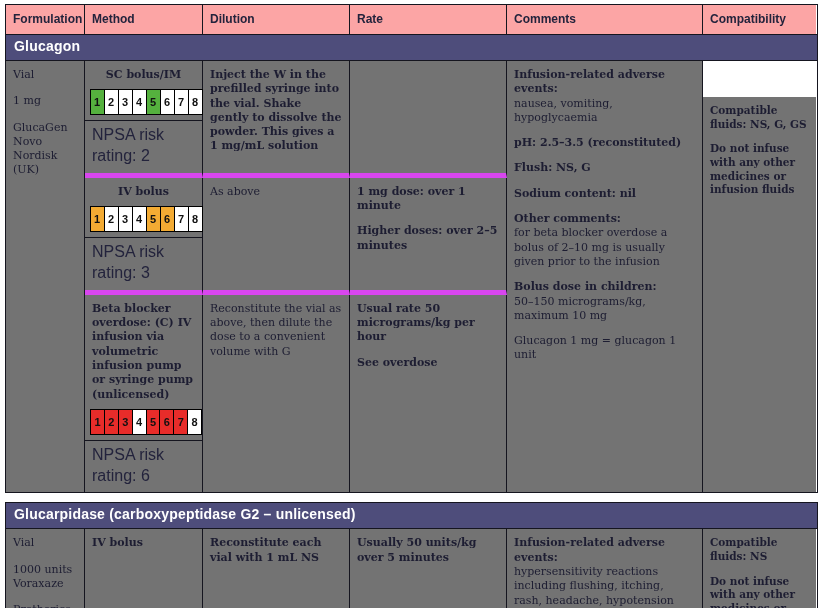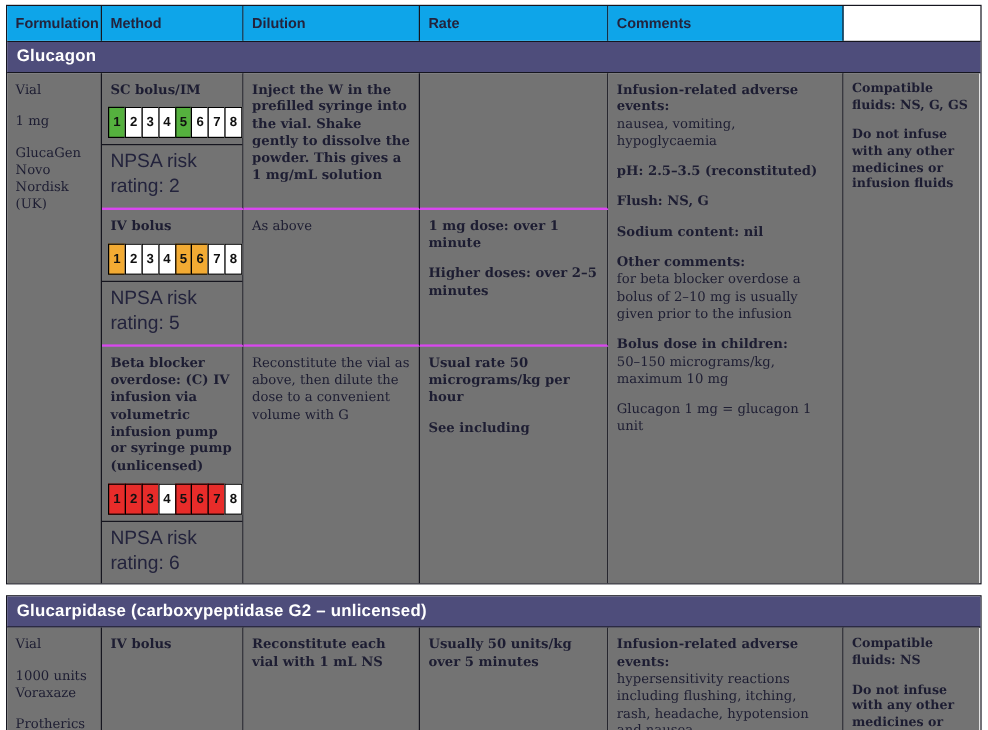--- a/index.html
+++ b/index.html
@@ -5,39 +5,39 @@
   html,body { margin:0; padding:0; background:#ffffff; }
   body { width:823px; font-family:"DejaVu Serif", serif; color:#1d1d32; }
   .page { padding:4px 5px 2px 5px; }
 
   .table-block { border:1px solid #15151f; }
   .table-block + .table-block { margin-top:9px; }
 
   .grid-cols { display:grid; grid-template-columns:79px 118px 147px 157px 196px 113px; }
 
   .th {
-    background:#0ea5e9; color:#23233c;
+    background:#fca5a5; color:#23233c;
     font-family:"Liberation Sans", sans-serif; font-weight:bold; font-size:12px;
     padding:7px 7px 8px 7px; border-right:1px solid #15151f;
   }
   .th.noright { border-right:none; }
   .thead { border-bottom:1px solid #15151f; }
 
   .section-header {
     background:#4e4d7b; color:#ffffff;
     font-family:"Liberation Sans", sans-serif; font-weight:bold; font-size:14px;
     padding:3px 8px 6px 8px; border-bottom:1px solid #15151f; letter-spacing:0.2px;
   }
 
   .cell {
     background:#737373; padding:7px 7px; font-size:11px; line-height:1.3;
     border-right:1px solid #15151f;
   }
   .cell.noright { border-right:none; }
-  .cell.rb { border-bottom:2px solid #d946ef; }
+  .cell.rb { border-bottom:5px solid #d946ef;align-items:center; }
 
   .para { margin:0 0 11px 0; }
   .para:last-child { margin-bottom:0; }
   .b { font-weight:bold; }
 
   .method-cell { padding:0; display:flex; flex-direction:column; }
   .m-label { padding:7px 7px; font-weight:bold; flex:1 1 auto; }
   .boxes { display:flex; padding:0 0 5px 5px; }
   .box {
     width:13px; height:24px; border:1px solid #000; margin-left:-1px;
@@ -61,20 +61,21 @@
 
 <div class="page">
   <div id="doc">
       <div class="table-block">
         <div class="thead grid-cols">
           <div class="th">Formulation</div>
           <div class="th">Method</div>
           <div class="th">Dilution</div>
           <div class="th">Rate</div>
           <div class="th">Comments</div>
+          <div class="th noright">Compatibility</div>
         </div>
         <div class="section-header">Glucagon</div>
         <div class="grid-cols">
           <div class="cell" style="grid-area: 1 / 1 / span 3;">
             <div class="form-line">Vial</div>
             <div class="form-line">1 mg</div>
             <div class="form-line">GlucaGen Novo Nordisk (UK)</div>
           </div>
           <div class="cell method-cell rb" style="grid-area: 1 / 2;">
             <div class="m-label">SC bolus/IM</div>
@@ -101,21 +102,21 @@
             <div class="boxes">
               <div class="box" style="background: rgb(243, 171, 51);">1</div>
               <div class="box">2</div>
               <div class="box">3</div>
               <div class="box">4</div>
               <div class="box" style="background: rgb(243, 171, 51);">5</div>
               <div class="box" style="background: rgb(243, 171, 51);">6</div>
               <div class="box">7</div>
               <div class="box">8</div>
             </div>
-            <div class="npsa">NPSA risk rating: 5</div>
+            <div class="npsa">NPSA risk rating: 3</div>
           </div>
           <div class="cell rb" style="grid-area: 2 / 3;">
             <div class="para">
               <div>As above</div>
             </div>
           </div>
           <div class="cell rb" style="grid-area: 2 / 4;">
             <div class="para">
               <div class="b">1 mg dose: over 1 minute</div>
             </div>
@@ -140,21 +141,21 @@
           <div class="cell" style="grid-area: 3 / 3;">
             <div class="para">
               <div>Reconstitute the vial as above, then dilute the dose to a convenient volume with G</div>
             </div>
           </div>
           <div class="cell" style="grid-area: 3 / 4;">
             <div class="para">
               <div class="b">Usual rate 50 micrograms/kg per hour</div>
             </div>
             <div class="para">
-              <div class="b">See including</div>
+              <div class="b">See overdose</div>
             </div>
           </div>
           <div class="cell" style="grid-area: 1 / 5 / span 3;">
             <div class="para">
               <div class="b">Infusion-related adverse events:</div>
               <div>nausea, vomiting, hypoglycaemia</div>
             </div>
             <div class="para">
               <div class="b">pH: 2.5–3.5 (reconstituted)</div>
             </div>
@@ -169,21 +170,21 @@
               <div>for beta blocker overdose a bolus of 2–10 mg is usually given prior to the infusion</div>
             </div>
             <div class="para">
               <div class="b">Bolus dose in children:</div>
               <div>50–150 micrograms/kg, maximum 10 mg</div>
             </div>
             <div class="para">
               <div>Glucagon 1 mg = glucagon 1 unit</div>
             </div>
           </div>
-          <div class="cell noright compat" style="grid-area: 1 / 6 / span 3;">
+          <div class="cell noright compat" style="grid-area: 1 / 6 / span 3; margin-top: 36px;">
             <div class="para">
               <div class="b">Compatible fluids: NS, G, GS</div>
             </div>
             <div class="para">
               <div class="b">Do not infuse with any other medicines or infusion fluids</div>
             </div>
           </div>
         </div>
       </div>
       <div class="table-block">

